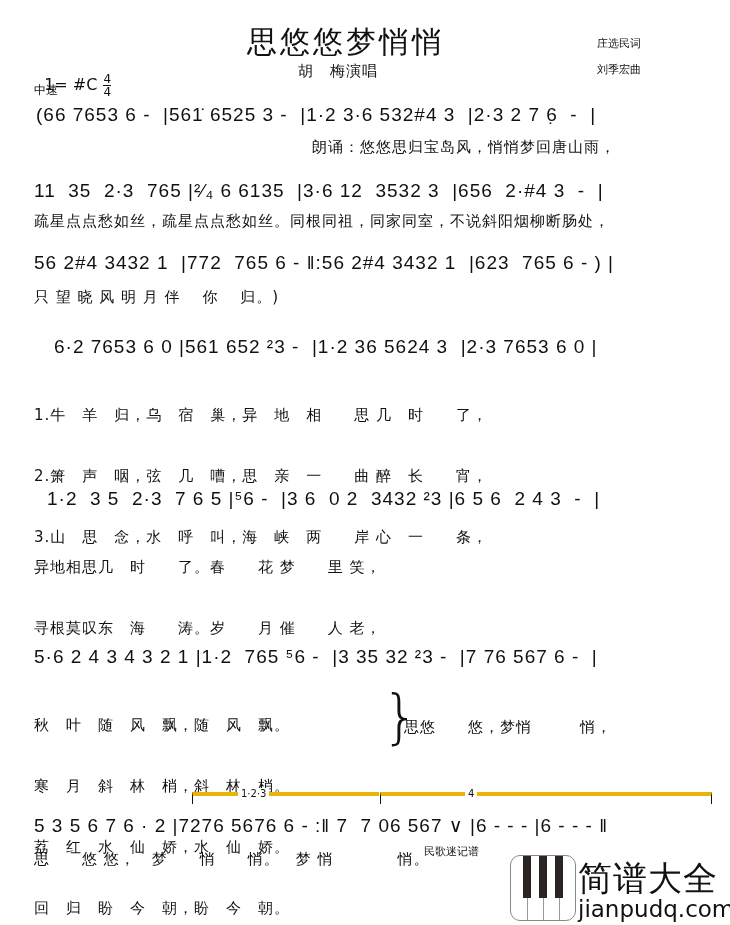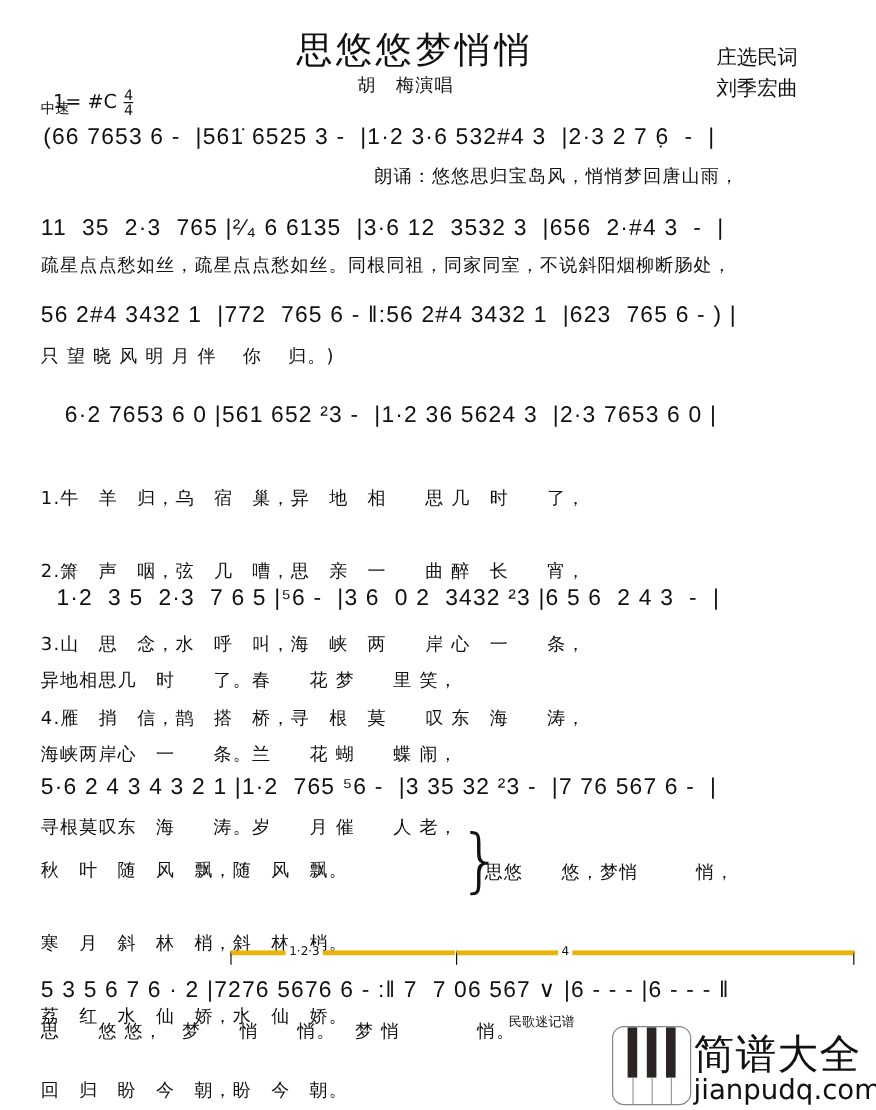--- a/index.html
+++ b/index.html
@@ -1,21 +1,21 @@
 <!DOCTYPE html>
 <html><head>
 <meta charset="utf-8">
 <style>
   html, body { margin:0; padding:0; background:#fff; }
   body { width:730px; height:925px; position:relative; overflow:hidden;
          font-family:"DejaVu Sans","Liberation Sans",sans-serif; color:#111; }
   .abs { position:absolute; white-space:pre; }
   .title { left:0; width:692px; top:22px; text-align:center; font-size:30px; letter-spacing:3px; }
   .singer { left:298px; top:62px; font-size:15px; letter-spacing:1px; }
-  .credit { font-size:17px; }
+  .credit { font-size:11px; }
   .key { left:34px; top:54px; font-size:16px; }
   .frac { display:inline-block; vertical-align:middle; text-align:center; font-size:12px; line-height:12px; margin-left:6px; }
   .frac span { display:block; }
   .frac .bar { border-top:1px solid #111; height:0; }
   .tempo { left:34px; top:82px; font-size:12px; }
   .mrow { font-size:19px; font-family:"Liberation Sans","DejaVu Sans",sans-serif; letter-spacing:1px; }
   .lrow { font-size:15px; letter-spacing:1px; }
   .lyrics-block .line { height:25px; }
   .brace { font-size:58px; font-weight:100; line-height:58px; }
   .volta { border-top:4px solid #eab308; border-left:1px solid #111; height:8px; }
@@ -47,27 +47,25 @@
 <div class="abs lrow" style="left:34px; top:212px;">疏星点点愁如丝，疏星点点愁如丝。同根同祖，同家同室，不说斜阳烟柳断肠处，</div>
 
 <div class="abs mrow" style="left:34px; top:252px;">56 2#4 3432 1  |772  765 6 - ‖:56 2#4 3432 1  |623  765 6 - ) |</div>
 <div class="abs lrow" style="left:34px; top:288px;">只 望 晓 风 明 月 伴　 你　 归。)</div>
 
 <div class="abs mrow" style="left:54px; top:336px;">6·2 7653 6 0 |561 652 ²3 -  |1·2 36 5624 3  |2·3 7653 6 0 |</div>
 <div class="abs lrow lyrics-block" style="left:34px; top:370px;">
   <div class="line">1.牛　羊　归，乌　宿　巢，异　地　相　　思 几　时　　了，</div>
   <div class="line">2.箫　声　咽，弦　几　嘈，思　亲　一　　曲 醉　长　　宵，</div>
   <div class="line">3.山　思　念，水　呼　叫，海　峡　两　　岸 心　一　　条，</div>
-  <div class="line">4.雁　捎　信，鹊　搭　桥，寻　根　莫　　叹 东　海　　涛，</div>
 </div>
 
 <div class="abs mrow" style="left:34px; top:488px;margin-left:13px;">1·2  3 5  2·3  7 6 5 |⁵6 -  |3 6  0 2  3432 ²3 |6 5 6  2 4 3  -  |</div>
 <div class="abs lrow lyrics-block" style="left:34px; top:522px;">
   <div class="line">异地相思几　时　　了。春　　花 梦　　里 笑，</div>
-  <div class="line">海峡两岸心　一　　条。兰　　花 蝴　　蝶 闹，</div>
   <div class="line">寻根莫叹东　海　　涛。岁　　月 催　　人 老，</div>
 </div>
 
 <div class="abs mrow" style="left:34px; top:646px;">5·6 2 4 3 4 3 2 1 |1·2  765 ⁵6 -  |3 35 32 ²3 -  |7 76 567 6 -  |</div>
 <div class="abs lrow lyrics-block" style="left:34px; top:680px;">
   <div class="line">秋　叶　随　风　飘，随　风　飘。</div>
   <div class="line">寒　月　斜　林　梢，斜　林　梢。</div>
   <div class="line">荔　红　水　仙　娇，水　仙　娇。</div>
   <div class="line">回　归　盼　今　朝，盼　今　朝。</div>
 </div>

